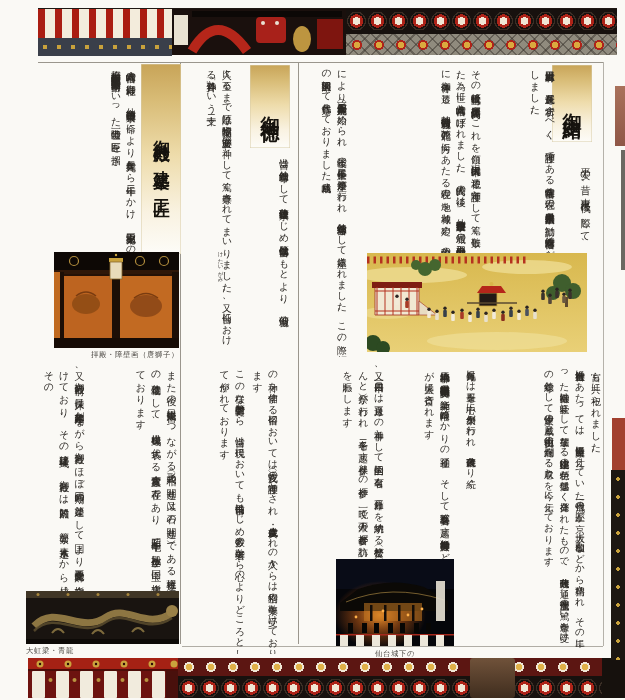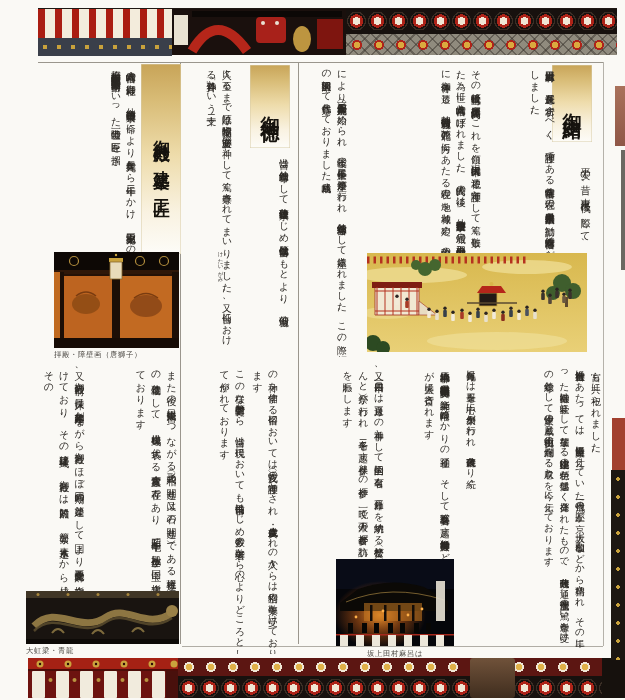--- a/index.html
+++ b/index.html
@@ -191,21 +191,21 @@
     <g fill="#ece7da">
       <rect x="4" y="76" width="8" height="11"></rect>
         <rect x="20" y="76" width="8" height="11"></rect>
       <rect x="36" y="76" width="8" height="11"></rect>
         <rect x="52" y="76" width="8" height="11"></rect>
       <rect x="68" y="76" width="8" height="11"></rect>
         <rect x="84" y="76" width="8" height="11"></rect>
       <rect x="100" y="76" width="8" height="11"></rect>
     </g>
   </svg>
-  <div class="cap" style="left:336px;top:649px;width:118px;text-align:center">坂上田村麻呂は</div>
+  <div class="cap" style="left:336px;top:649px;width:118px;text-align:center">仙台城下の</div>
 
   <div class="vtitle" style="left:250px;top:65px;width:40px;height:83px;font-size:19px;letter-spacing:4px">御神徳</div>
   <div class="vtext body" style="left:257px;top:151px;width:35px;height:196px;letter-spacing:.4px;line-height:16px">当宮は仙台総鎮守として藩祖伊達政宗公はじめ歴代仙台藩侯はもとより、仙台城下の</div>
   <div class="vtext body" style="left:203px;top:63px;width:32px;height:288px;letter-spacing:0;line-height:15.5px">人々に至るまで厄除け・除災招福や必勝・安産の神として篤く尊崇されてまいりました。又、仙台における「卦体神」という十二支</div>
   <div class="vtext" style="left:217px;top:248px;width:8px;height:42px;font-size:5.5px;color:#3a3733">けたいがみ</div>
   <div class="vtext body" style="left:249px;top:364px;width:32px;height:290px;letter-spacing:0;line-height:15.5px">の神を信仰する習俗においては乾（戌亥）の守護神とされ、戌歳・亥歳生まれの人々からは格別の崇敬を受けております。</div>
   <div class="vtext body" style="left:216px;top:364px;width:32px;height:290px;letter-spacing:0;line-height:15.5px">この様な歴史的背景から、当宮は現代においても仙台市民はじめ数多の崇敬者から心のよりどころとして仰がれております。</div>
 
   <div class="vtitle" style="left:141px;top:64px;width:40px;height:190px;font-size:16.5px;letter-spacing:3px">御社殿の建築と工匠</div>
   <div class="vtext body" style="left:64px;top:63px;width:75px;height:192px;letter-spacing:.5px">大崎八幡宮の御社殿は、仙台藩祖伊達政宗公の命により慶長九年から十二年にかけ、重臣家召抱えの梅村日向守家次・梅村三十郎頼次・刑部左衛門国次・鍛冶雅楽助吉家といった当世随一の巨匠を招き</div>
@@ -226,21 +226,21 @@
     <ellipse cx="92" cy="54" rx="16" ry="11" fill="#8a4516" opacity=".85"></ellipse>
     <path d="M22,44 q10,-8 20,0 M80,46 q12,-9 24,0" fill="none" stroke="#7a3c10" stroke-width="1.5"></path>
     <rect x="6" y="20" width="4" height="70" fill="#1c0e06"></rect>
     <rect x="58" y="20" width="8" height="70" fill="#1c0e06"></rect>
     <rect x="118" y="20" width="7" height="76" fill="#1c0e06"></rect>
     <rect x="0" y="86" width="125" height="10" fill="#160b05"></rect>
     <rect x="55" y="6" width="14" height="4" fill="#c9a23c"></rect>
     <rect x="56" y="10" width="12" height="17" fill="#e8dbba" stroke="#8a6a30" stroke-width=".8"></rect>
     <circle cx="62" cy="3" r="1.2" fill="#c9a23c"></circle>
   </svg>
-  <div class="cap" style="left:54px;top:350px;width:125px;text-align:left">拝殿・障壁画（唐獅子）</div>
+  <div class="cap" style="left:54px;top:350px;width:125px;text-align:right">拝殿・障壁画（唐獅子）</div>
 
   <div class="vtext body" style="left:101px;top:364px;width:78px;height:240px;font-size:9.9px;letter-spacing:.8px;line-height:15.4px">また後の日光東照宮につながる形式（相の間造り又は石の間造り）である権現造りの現存最古の建造物として、桃山様式を代表する大変貴重な存在であり、昭和二十七年に社殿全体が国宝に指定されております。</div>
   <div class="vtext body" style="left:26px;top:364px;width:61px;height:240px;font-size:9.9px;letter-spacing:.8px;line-height:15.4px">又、御社殿前の長床は創建年月不明ながら御社殿とほぼ同時期の建築として国より重要文化財の指定を受けており、その建築様式は、御社殿とは対照的に、簡素な素木造りから成り、その</div>
 
   <svg class="abs" style="left:26px;top:591px" width="153" height="53" viewBox="0 0 153 53">
     <rect width="153" height="53" fill="#191410"></rect>
     <rect width="153" height="7" fill="#403626"></rect>
     <g fill="#a8863c">
         <circle cx="12" cy="3.5" r="1.5"></circle>
         <circle cx="42" cy="3.5" r="1.5"></circle>

